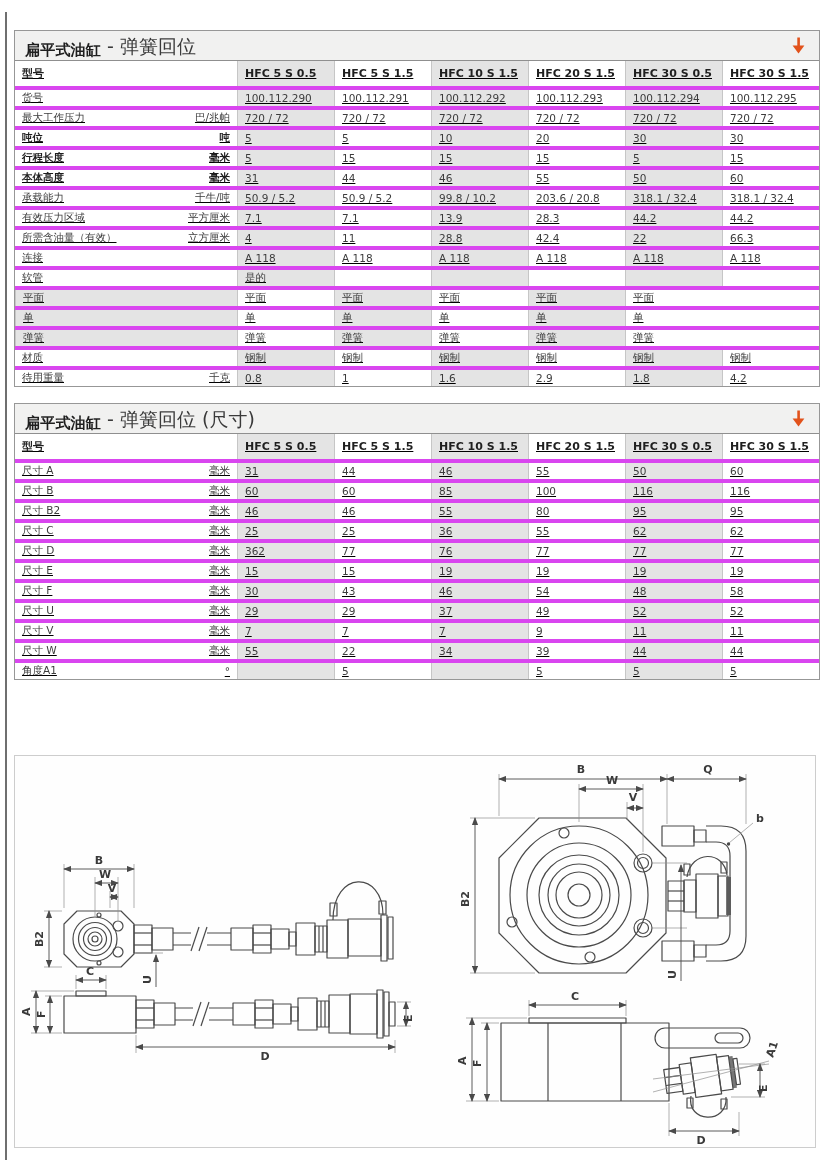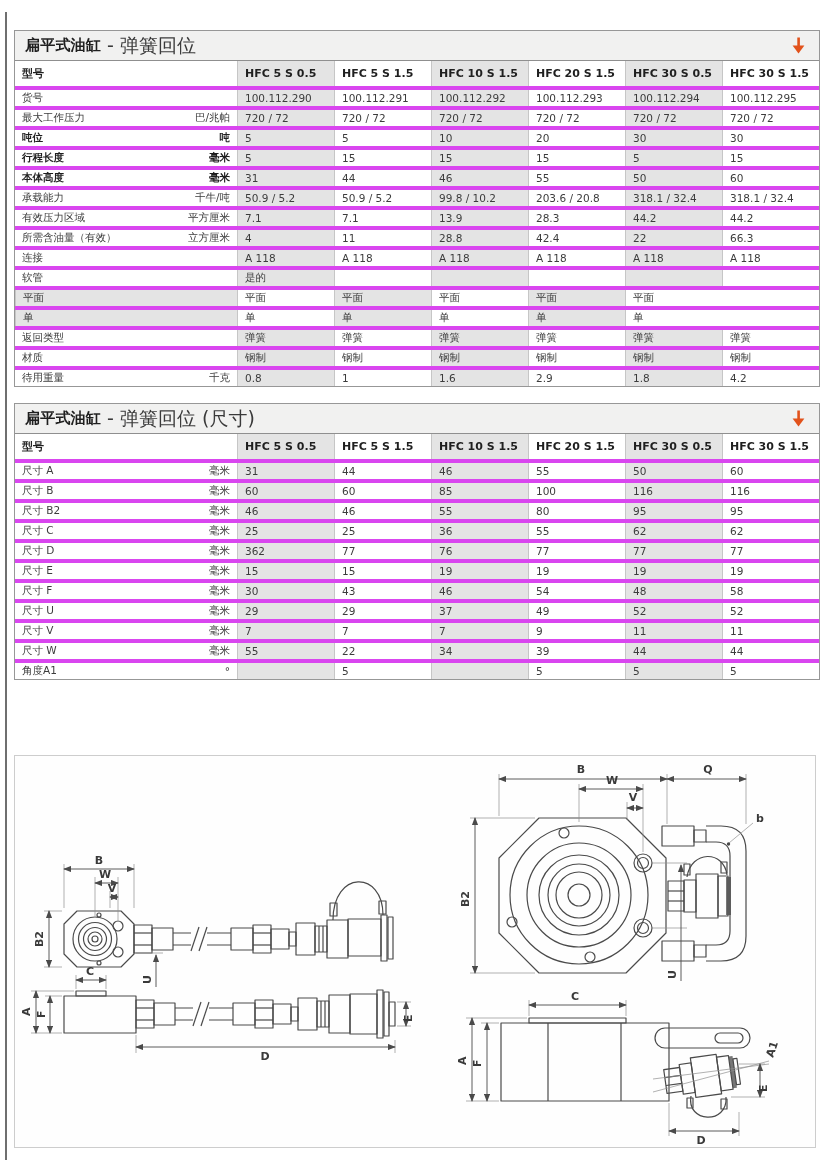--- a/index.html
+++ b/index.html
@@ -10,28 +10,29 @@
   }
   .page-edge{position:absolute;left:5px;top:12px;width:2px;height:1148px;background:#6f6f6f;}
   .spec-table{
     position:absolute;left:14px;width:806px;box-sizing:border-box;
     border:1px solid #979797;background:#fff;
   }
   .t1{top:30px;}
   .t2{top:403px;}
   .title-bar{
     height:29px;background:#f1f1f0;border-bottom:1px solid #8f8f8f;
-    display:flex;align-items:center;padding:0 10px;position:relative;
+    display:flex;align-items:flex-end;padding:0 10px;position:relative;
   }
   .title-main{font-weight:bold;font-size:15px;color:#1f1f1f;letter-spacing:.2px;}
   .title-tail{font-size:19px;color:#3a3a3a;font-weight:normal;white-space:pre;}
   .dl-arrow{position:absolute;right:12px;top:5px;}
   .grid-row{
     display:grid;grid-template-columns:222px 97px 97px 97px 97px 97px 97px;
     box-sizing:border-box;
+    text-decoration:underline;
   }
   .header-row{height:25px;border-top:0;}
   .header-row .cell{font-weight:bold;font-size:11px;color:#1f1f1f;}
   .data-row{height:20px;border-top:4px solid #d946ef;}
   .cell{
     box-sizing:border-box;border-left:1px solid #c6c6c6;
     padding:0 7px 0 7px;display:flex;align-items:center;
     font-size:10.5px;color:#3c3c3c;white-space:nowrap;overflow:hidden;
   }
   .cell.shaded{background:#e4e4e4;}
@@ -202,24 +203,20 @@
       </div>
       <div class="grid-row data-row">
         <div class="cell shaded">单</div>
         <div class="cell">单</div>
         <div class="cell shaded">单</div>
         <div class="cell">单</div>
         <div class="cell shaded">单</div>
         <div class="cell">单</div>
       </div>
       <div class="grid-row data-row">
-        <div class="cell label-cell">
-          <span class="label">返回类型</span>
-          <span class="unit"></span>
-        </div>
         <div class="cell shaded">弹簧</div>
         <div class="cell">弹簧</div>
         <div class="cell shaded">弹簧</div>
         <div class="cell">弹簧</div>
         <div class="cell shaded">弹簧</div>
         <div class="cell">弹簧</div>
       </div>
       <div class="grid-row data-row">
         <div class="cell label-cell">
           <span class="label">材质</span>

